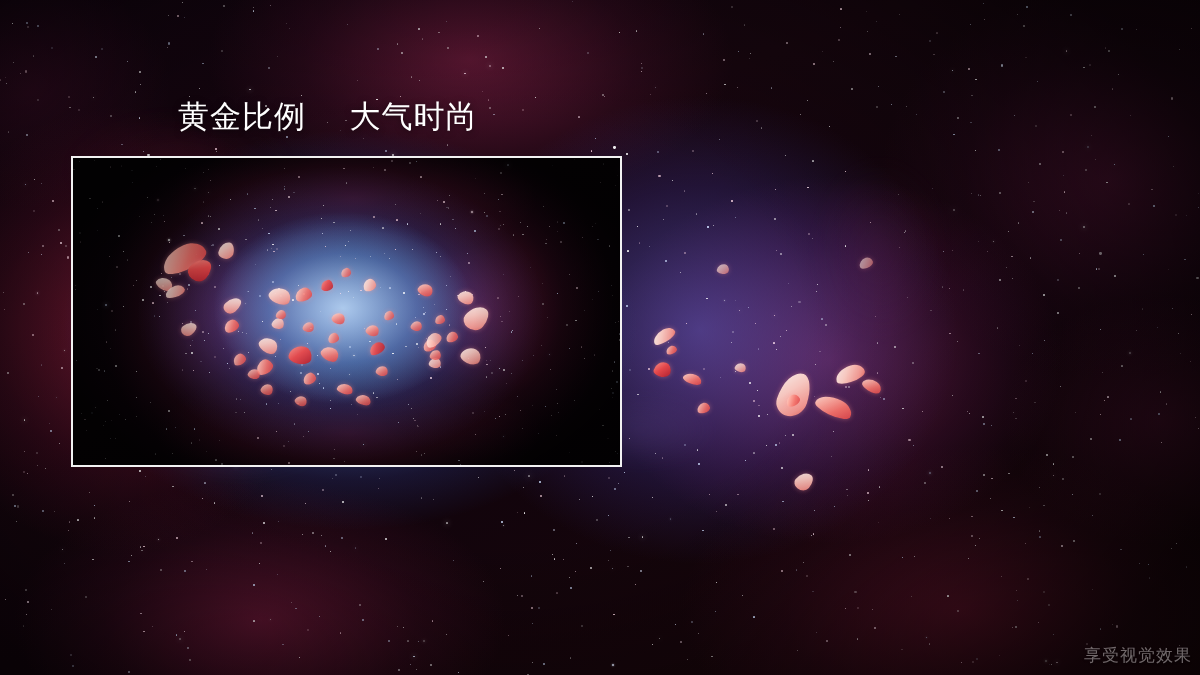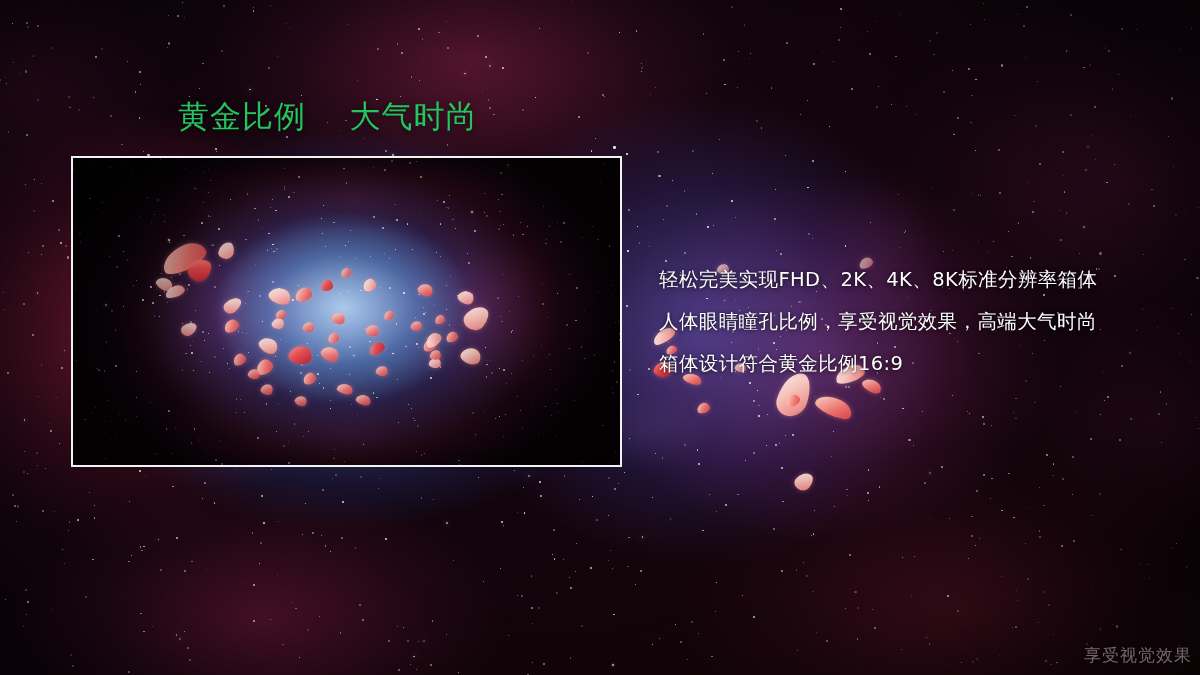--- a/index.html
+++ b/index.html
@@ -111,21 +111,21 @@
     background: radial-gradient(ellipse 300px 195px at 275px 155px, rgba(0,0,0,0) 42%, rgba(0,0,0,0.40) 76%, rgba(0,0,0,0.80) 100%);
   }
 
   
   #headline {
     position: absolute;
     left: 178px;
     top: 101px;
     font-size: 31px;
     line-height: 1;
-    color: #22c55e;
+    color: #ffffff;
     letter-spacing: 1px;
     white-space: pre;
     text-shadow: 0 1px 6px rgba(0,0,0,0.55);
   }
   #body-copy {
     position: absolute;
     left: 659px;
     top: 259px;
     color: #ffffff;
     font-size: 19.5px;
@@ -1564,20 +1564,15 @@
         <div class="petal " style="left:373px;top:174px;width:12px;height:10px;transform:rotate(-16deg);opacity:0.86;"></div>
         <div class="petal " style="left:338px;top:163px;width:11px;height:10px;transform:rotate(20deg);opacity:0.85;"></div>
         <div class="petal " style="left:268px;top:110px;width:10px;height:9px;transform:rotate(-12deg);opacity:0.82;"></div>
         <div class="petal " style="left:230px;top:164px;width:11px;height:10px;transform:rotate(16deg);opacity:0.84;"></div>
         <div class="petal " style="left:160px;top:196px;width:13px;height:11px;transform:rotate(-24deg);opacity:0.85;"></div>
         <div class="petal " style="left:175px;top:211px;width:12px;height:10px;transform:rotate(18deg);opacity:0.84;"></div>
       </div>
     <div class="pv-vignette"></div>
   </div>
 
-  <div id="body-copy">
-    <span class="line">轻松完美实现FHD、2K、4K、8K标准分辨率箱体</span>
-    <span class="line">人体眼睛瞳孔比例，享受视觉效果，高端大气时尚</span>
-    <span class="line">箱体设计符合黄金比例16:9</span>
-  </div>
 
   <div id="watermark">享受视觉效果</div>
 </div>
 
 </body></html>

